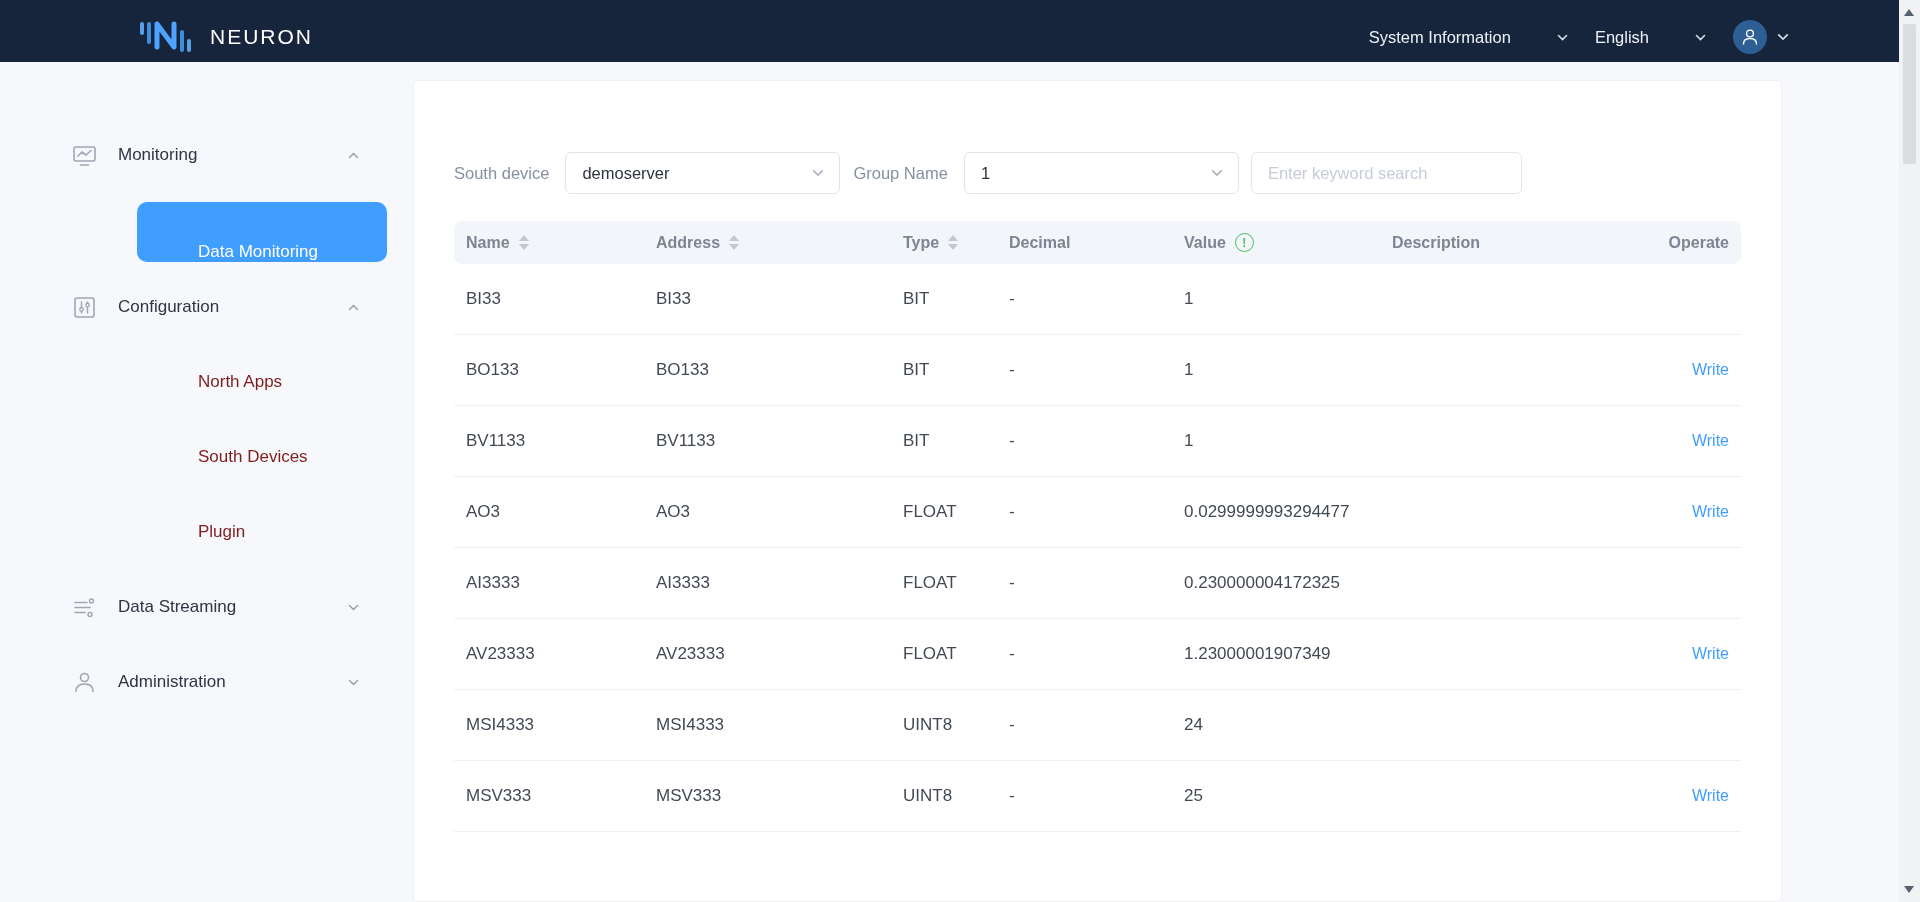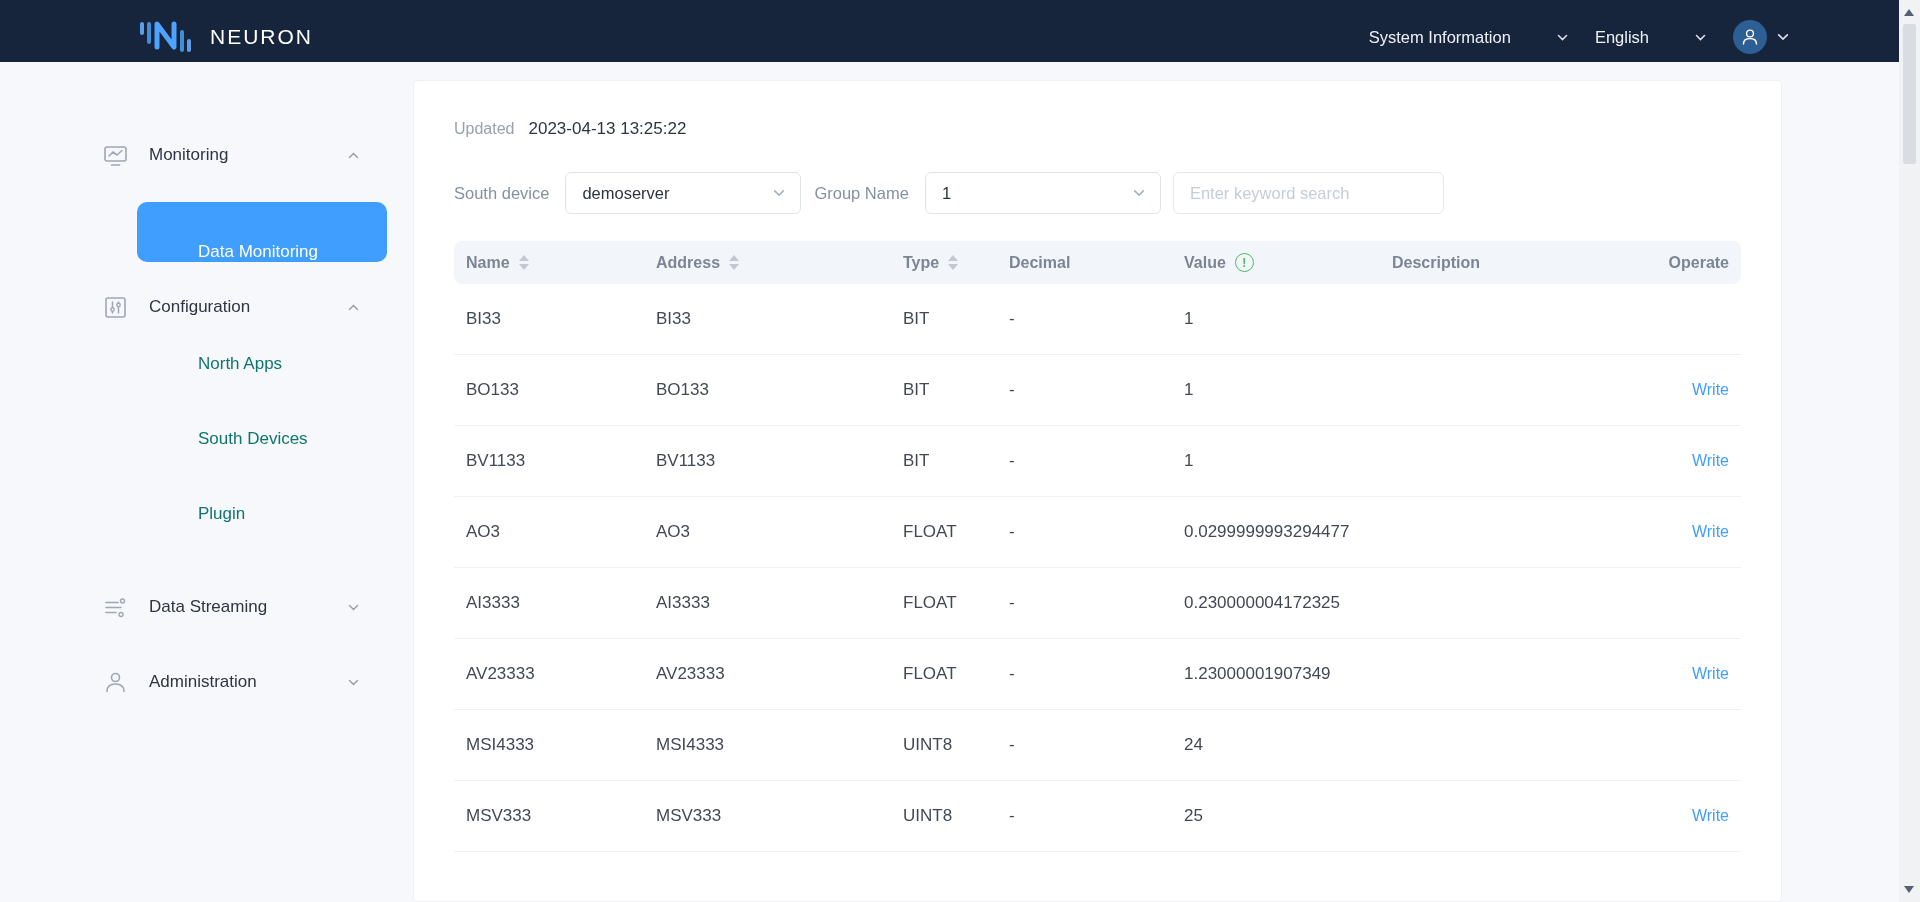--- a/index.html
+++ b/index.html
@@ -14,41 +14,41 @@
   .top-right { margin-left:auto; display:flex; align-items:center; }
   .top-item { display:flex; align-items:center; color:#eef2f7; font-size:16.5px; cursor:pointer;gap:36px; }
   .top-item + .top-item { margin-left:26px; }
   .chev { margin-left:9px; display:inline-flex; }
   .avatar { width:34px; height:34px; border-radius:50%; background:#2d5f95;
     display:flex; align-items:center; justify-content:center; margin-left:26px; cursor:pointer; }
 
   
   .app { display:flex; height:840px; }
   .sidebar { width:413px; padding-top:65px; flex:none; }
-  .side-item { height:56px; display:flex; align-items:center; padding-left:102px;
+  .side-item { height:56px; display:flex; align-items:center; padding-left:71px;
     margin-bottom:19px; cursor:pointer; color:#2f3542; font-size:17px; }
   .side-item .s-icon { width:27px; display:flex; margin-right:20px; }
   .side-item .s-chev { margin-left:auto; margin-right:53px; display:flex; }
-  .side-sub { height:56px; display:flex; padding-left:198px;
-    margin-bottom:19px; cursor:pointer; color:#0f766e; font-size:17px; }
+  .side-sub { height:56px; display:flex; align-items:center; padding-left:198px;
+    margin-bottom:19px; cursor:pointer; color:#7f1d1d; font-size:17px; }
   .active-btn { margin:17px 0 17px 137px; width:250px; height:60px; border-radius:10px;
     background:#409eff; color:#ffffff; font-size:17px; display:flex; align-items:flex-end;
     padding-left:61px; cursor:pointer; margin-bottom:17px; }
 
   .main { flex:1; padding:18px 138px 0 0; }
   .card { background:#ffffff; border:1px solid #eef0f4; border-radius:4px;
     min-height:822px; padding:38px 40px 0; }
 
   .updated-row { display:flex; align-items:center; }
   .updated-label { color:#99a1ad; font-size:16px; }
   .updated-value { color:#2f3540; font-size:17px; margin-left:14px; }
 
   .filter-row { margin-top:33px; display:flex; align-items:center; }
   .f-label { color:#8591a0; font-size:16.5px; }
-  .select { width:236px; height:42px; border:1px solid #dfe4eb; border-radius:6px;
+  .select { width:275px; height:42px; border:1px solid #dfe4eb; border-radius:6px;
     background:#fff; display:flex; align-items:center; padding:0 14px 0 16px;
     margin-left:16px; cursor:pointer; }
   .select .sel-value { color:#2e3440; font-size:16.5px; font-weight:500; }
   .select .chev { margin-left:auto; }
   .f-label.second { margin-left:13px; }
   .search-input { margin-left:12px; width:271px; height:42px; border:1px solid #e2e7ee;
     border-radius:6px; padding:16px 16px; font-size:16.5px; color:#2e3440; outline:none;
     font-family:"Liberation Sans","DejaVu Sans",sans-serif; }
   .search-input::placeholder { color:#c6ccd8; }
 
@@ -214,24 +214,20 @@
         <svg width="13" height="13" viewBox="0 0 13 13">
             <path d="M2.5 4.5 L6.5 8.5 L10.5 4.5" stroke="#98a0ae" stroke-width="1.5" fill="none" stroke-linecap="round"></path>
           </svg>
       </span>
     </div>
   </nav>
 
   <main class="main">
     <div class="card">
 
-      <div class="updated-row">
-        <span class="updated-label">Updated</span>
-        <span class="updated-value">2023-04-13 13:25:22</span>
-      </div>
 
       <div class="filter-row">
         <span class="f-label">South device</span>
         <div class="select">
           <span class="sel-value">demoserver</span>
           <span class="chev">
             <svg width="14" height="14" viewBox="0 0 13 13">
                 <path d="M2.5 4.5 L6.5 8.5 L10.5 4.5" stroke="#aab2bf" stroke-width="1.5" fill="none" stroke-linecap="round"></path>
               </svg>
           </span>

